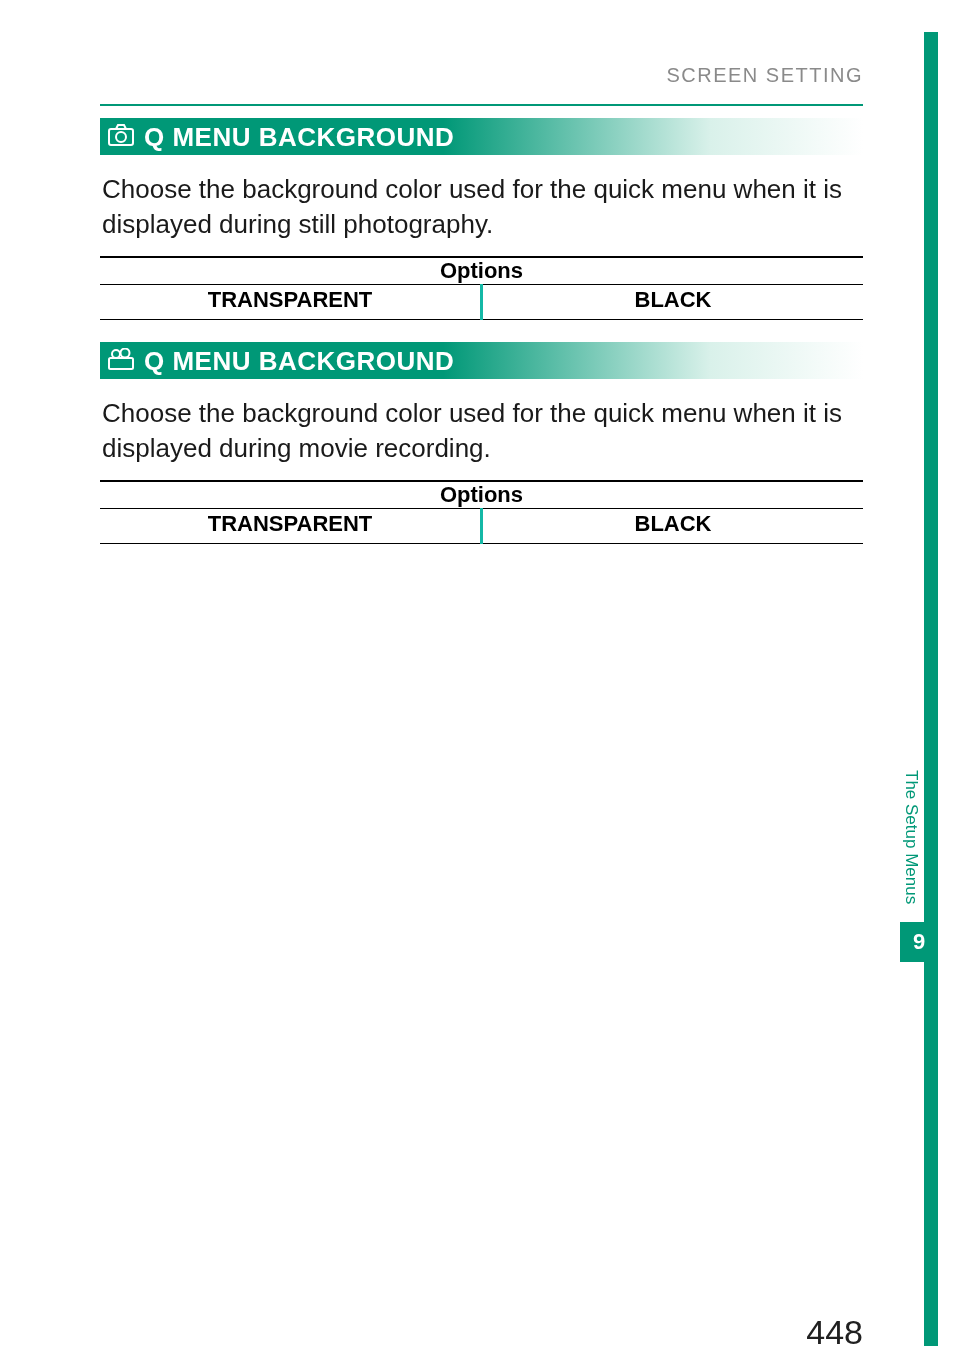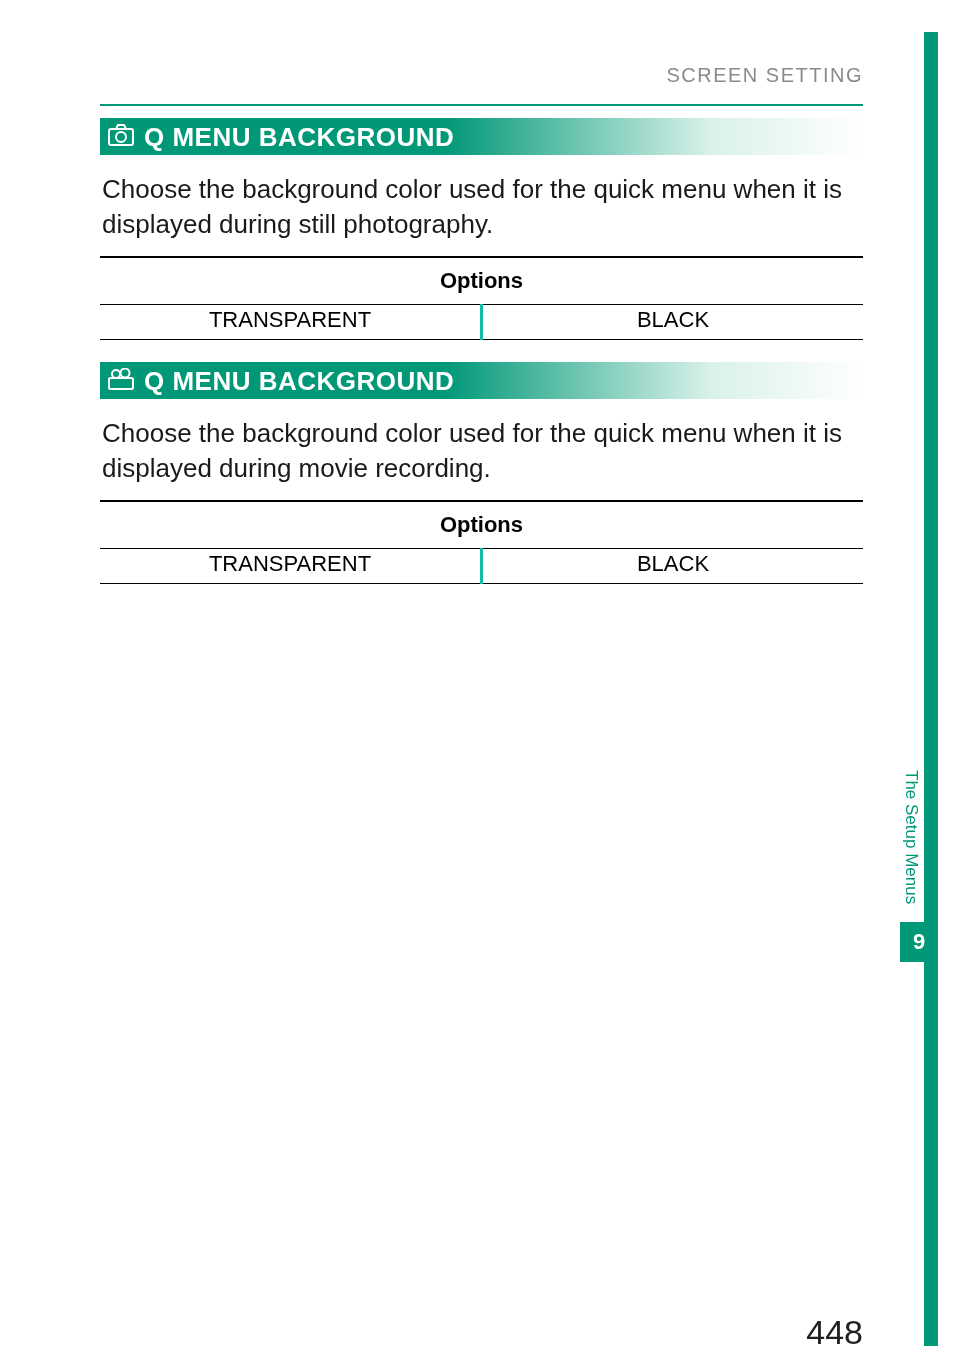--- a/index.html
+++ b/index.html
@@ -19,26 +19,26 @@
     font-weight: 700;
     font-size: 26px;
     letter-spacing: 0.5px;
   }
   .section-head svg { flex: 0 0 auto; }
 
   .desc { font-size: 26px; line-height: 1.35; padding: 17px 2px 14px 2px; color: #1a1a1a; }
 
   .options-table { width: 100%; border-collapse: collapse; }
   .options-table th {
-    font-weight: 700; font-size: 22px; padding: 10px 0;
+    font-weight: 700; font-size: 22px; padding: 0 0;
     border-top: 2px solid #000; border-bottom: 1px solid #000;
     text-align: center;
   }
   .options-table td {
-    font-weight: 400; font-size: 22px; padding: 2px 0 6px 0;
+    font-weight: 700; font-size: 22px; padding: 2px 0 6px 0;
     border-bottom: 1px solid #000;
     text-align: center;
     width: 50%;
   }
   .options-table td + td { border-left: 3px solid #14b8a6; }
 
   .spacer { height: 22px; }
 
   .side-tab {
     position: absolute; right: 0; top: 720px; width: 38px; height: 210px;

